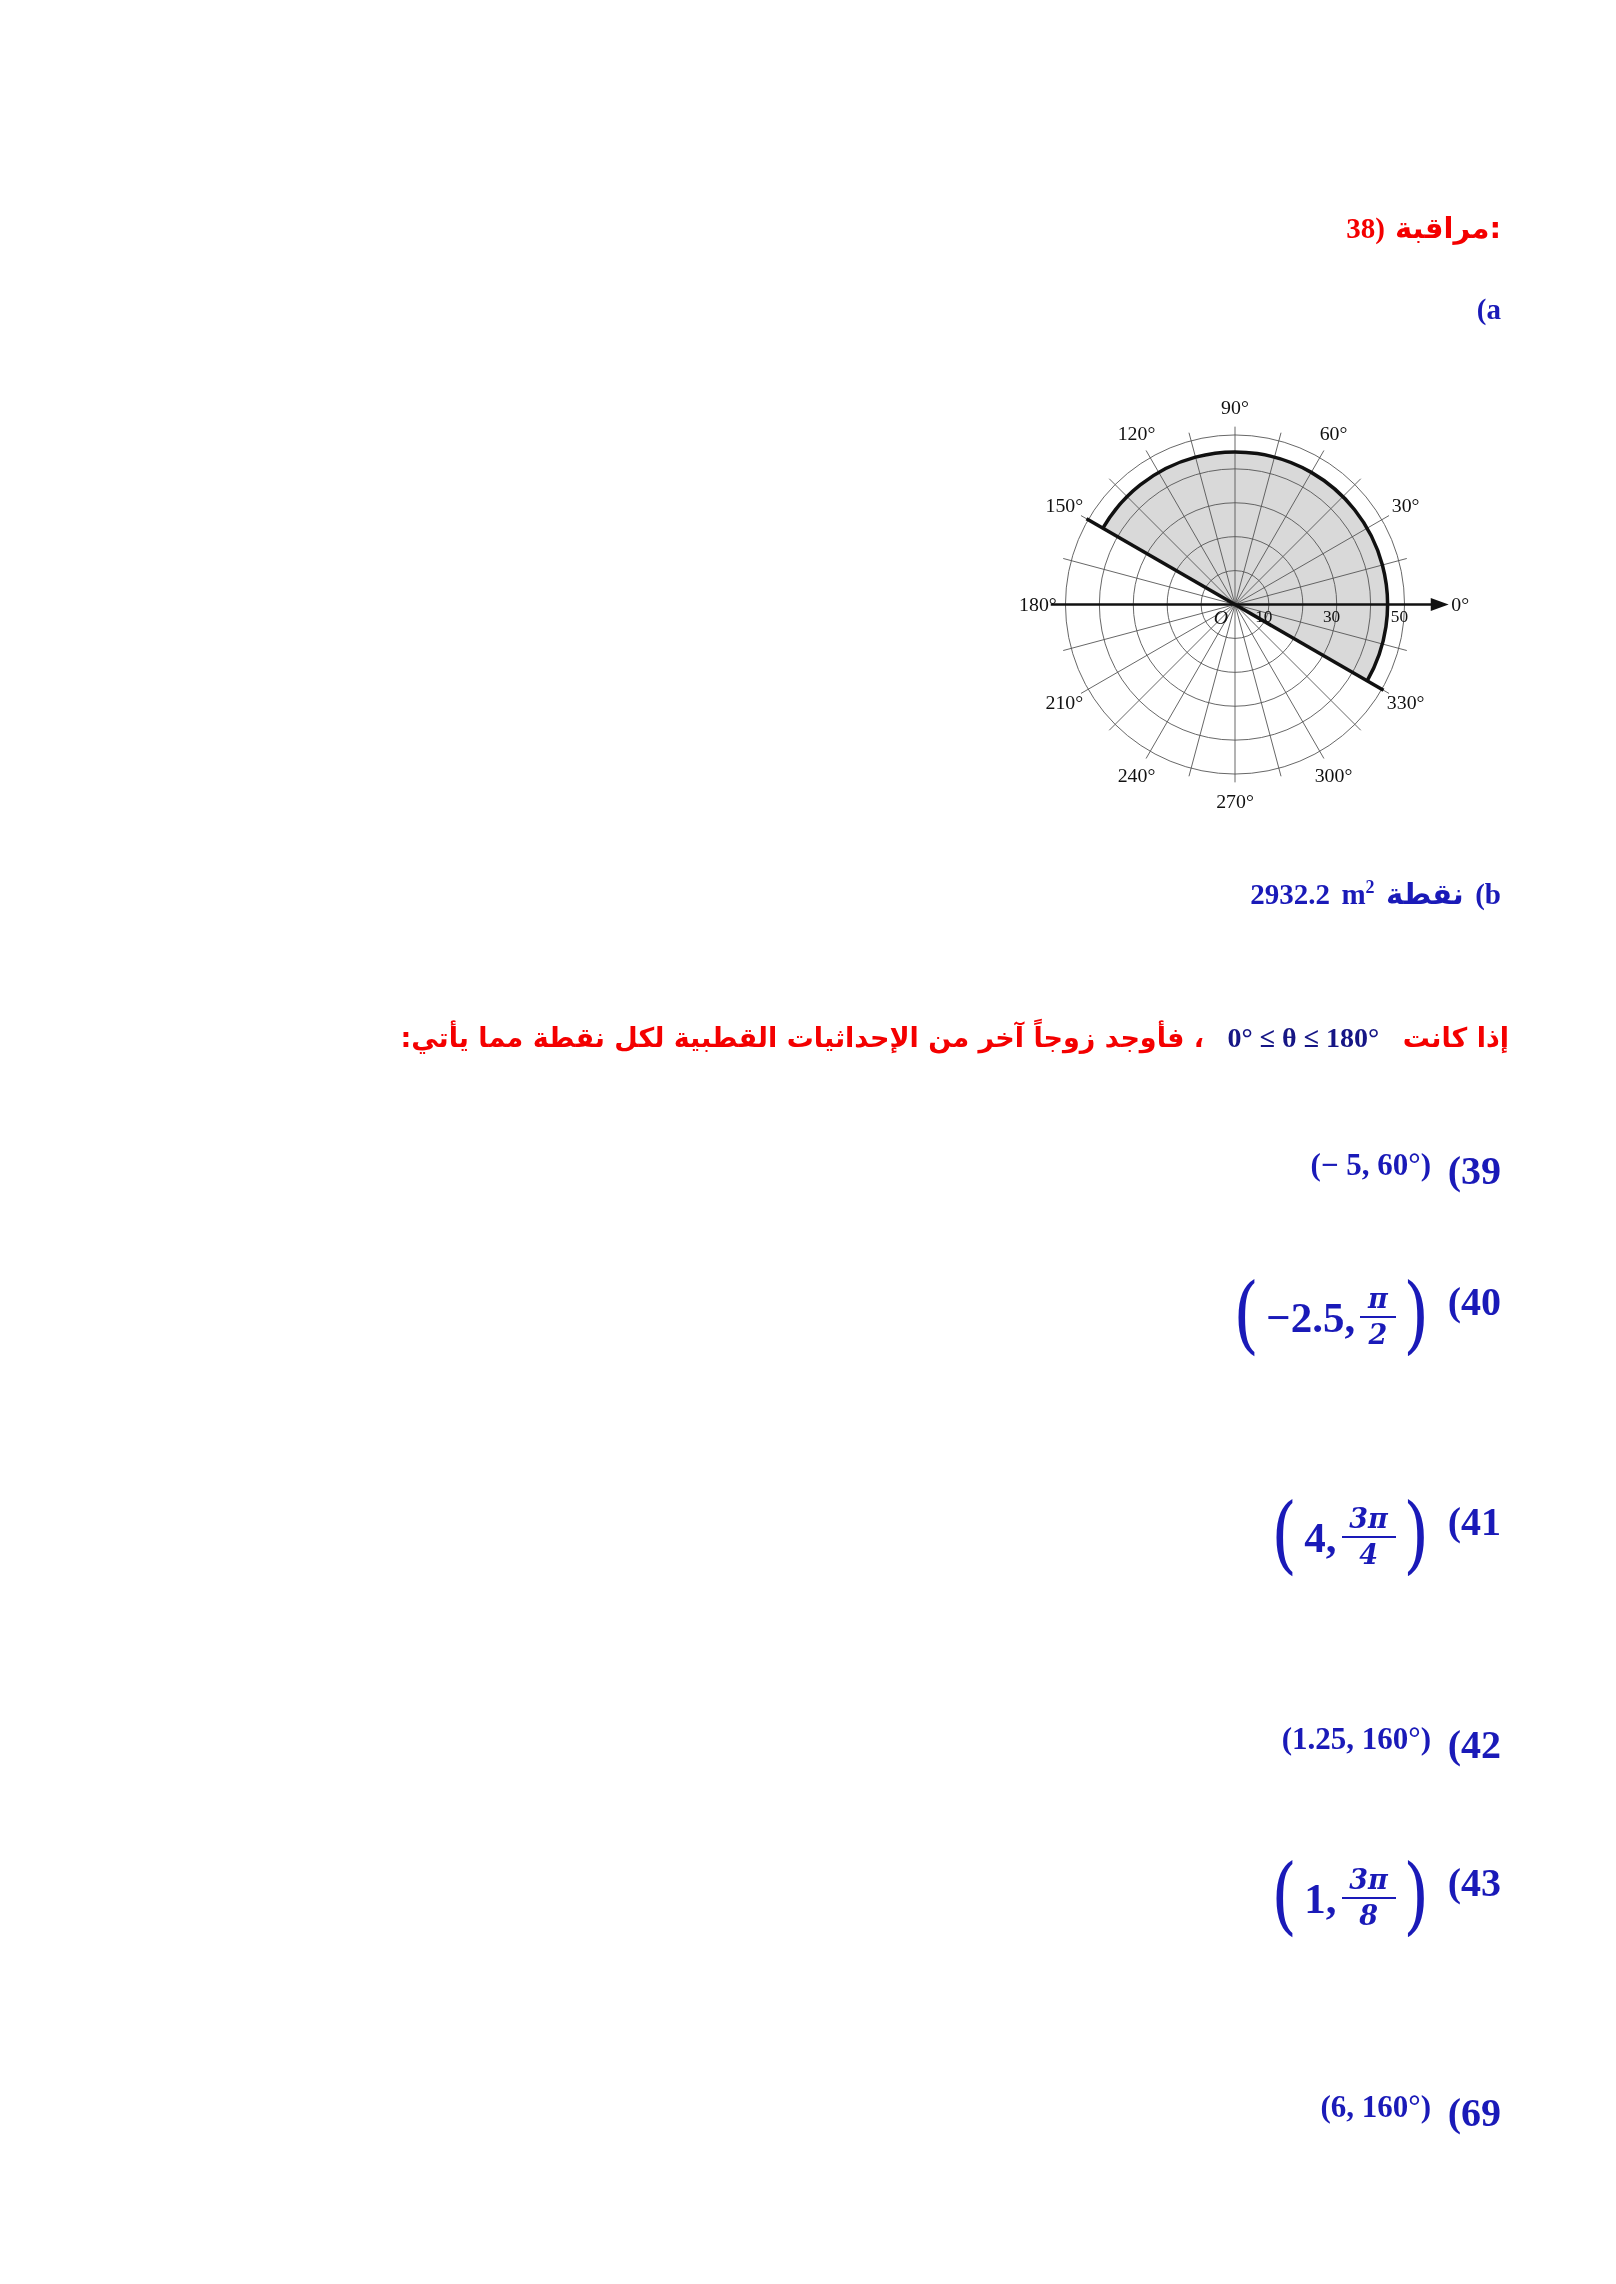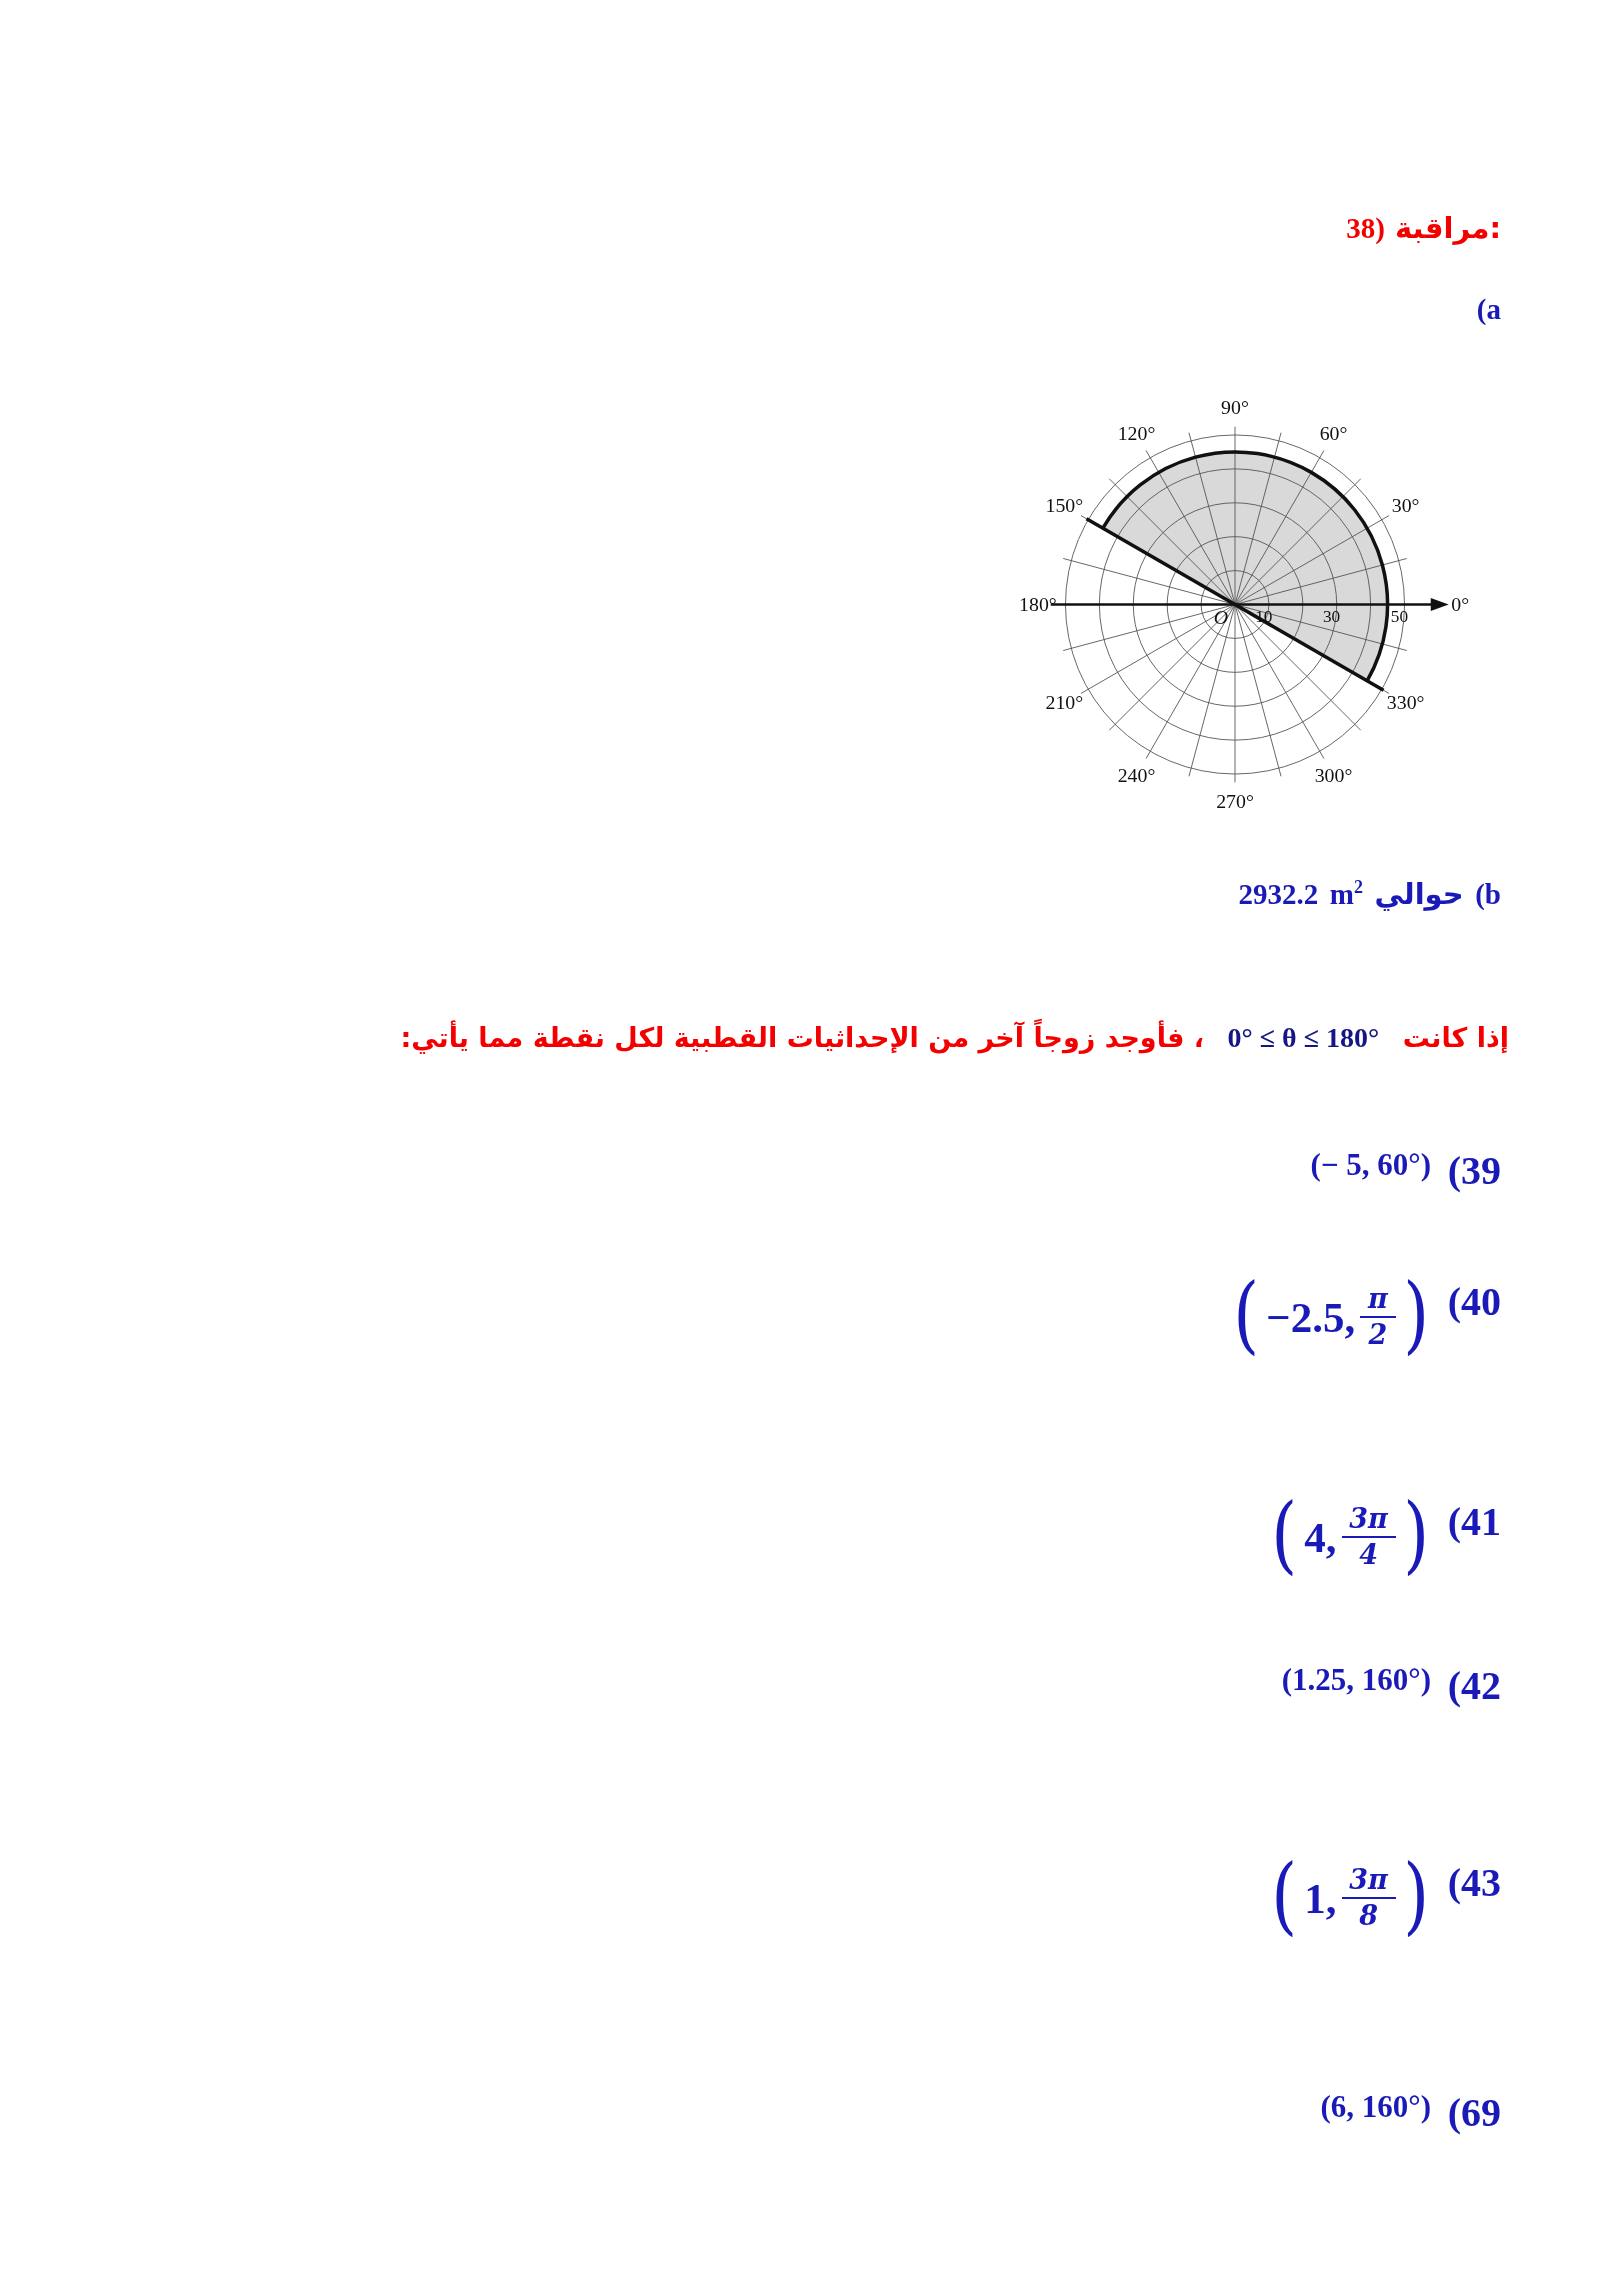--- a/index.html
+++ b/index.html
@@ -146,21 +146,21 @@
         <text x="445" y="418" text-anchor="middle" font-size="27" fill="#111111" font-family="&quot;Liberation Serif&quot;, &quot;DejaVu Serif&quot;, serif">10</text>
         <text x="551" y="418" text-anchor="middle" font-size="27" fill="#111111" font-family="&quot;Liberation Serif&quot;, &quot;DejaVu Serif&quot;, serif">30</text>
         <text x="657" y="418" text-anchor="middle" font-size="27" fill="#111111" font-family="&quot;Liberation Serif&quot;, &quot;DejaVu Serif&quot;, serif">50</text>
         <text x="378" y="420" text-anchor="middle" font-size="31" fill="#111111" font-style="italic" font-family="&quot;Liberation Serif&quot;, &quot;DejaVu Serif&quot;, serif">O</text>
       </svg>
   </div>
 
   <div class="brow">
     <span>2932.2</span>
     <span class="bunit"><span>m</span><sup>2</sup></span>
-    <span class="arab">حوالي</span>
+    <span class="arab">نقطة</span>
     <span>(b</span>
   </div>
 
   <div class="instr arab" dir="rtl">
     <span>إذا كانت</span>
     <span class="icond" dir="ltr">0° ≤ θ ≤ 180°</span>
     <span>، فأوجد زوجاً آخر من الإحداثيات القطبية لكل نقطة مما يأتي:</span>
   </div>
 
   <div class="prow" style="top:1127px">
@@ -187,21 +187,21 @@
       <span class="rval">4,</span>
       <span class="frac">
         <span class="fnum">3π</span>
         <span class="fden">4</span>
       </span>
       <span class="bigp">)</span>
     </span>
     <span class="plabel">(41</span>
   </div>
 
-  <div class="prow" style="top:1642px">
+  <div class="prow" style="top:1701px">
     <span class="point">(1.25, 160°)</span>
     <span class="plabel">(42</span>
   </div>
 
   <div class="prow" style="top:1839px">
     <span class="pgroup">
       <span class="bigp">(</span>
       <span class="rval">1,</span>
       <span class="frac">
         <span class="fnum">3π</span>

